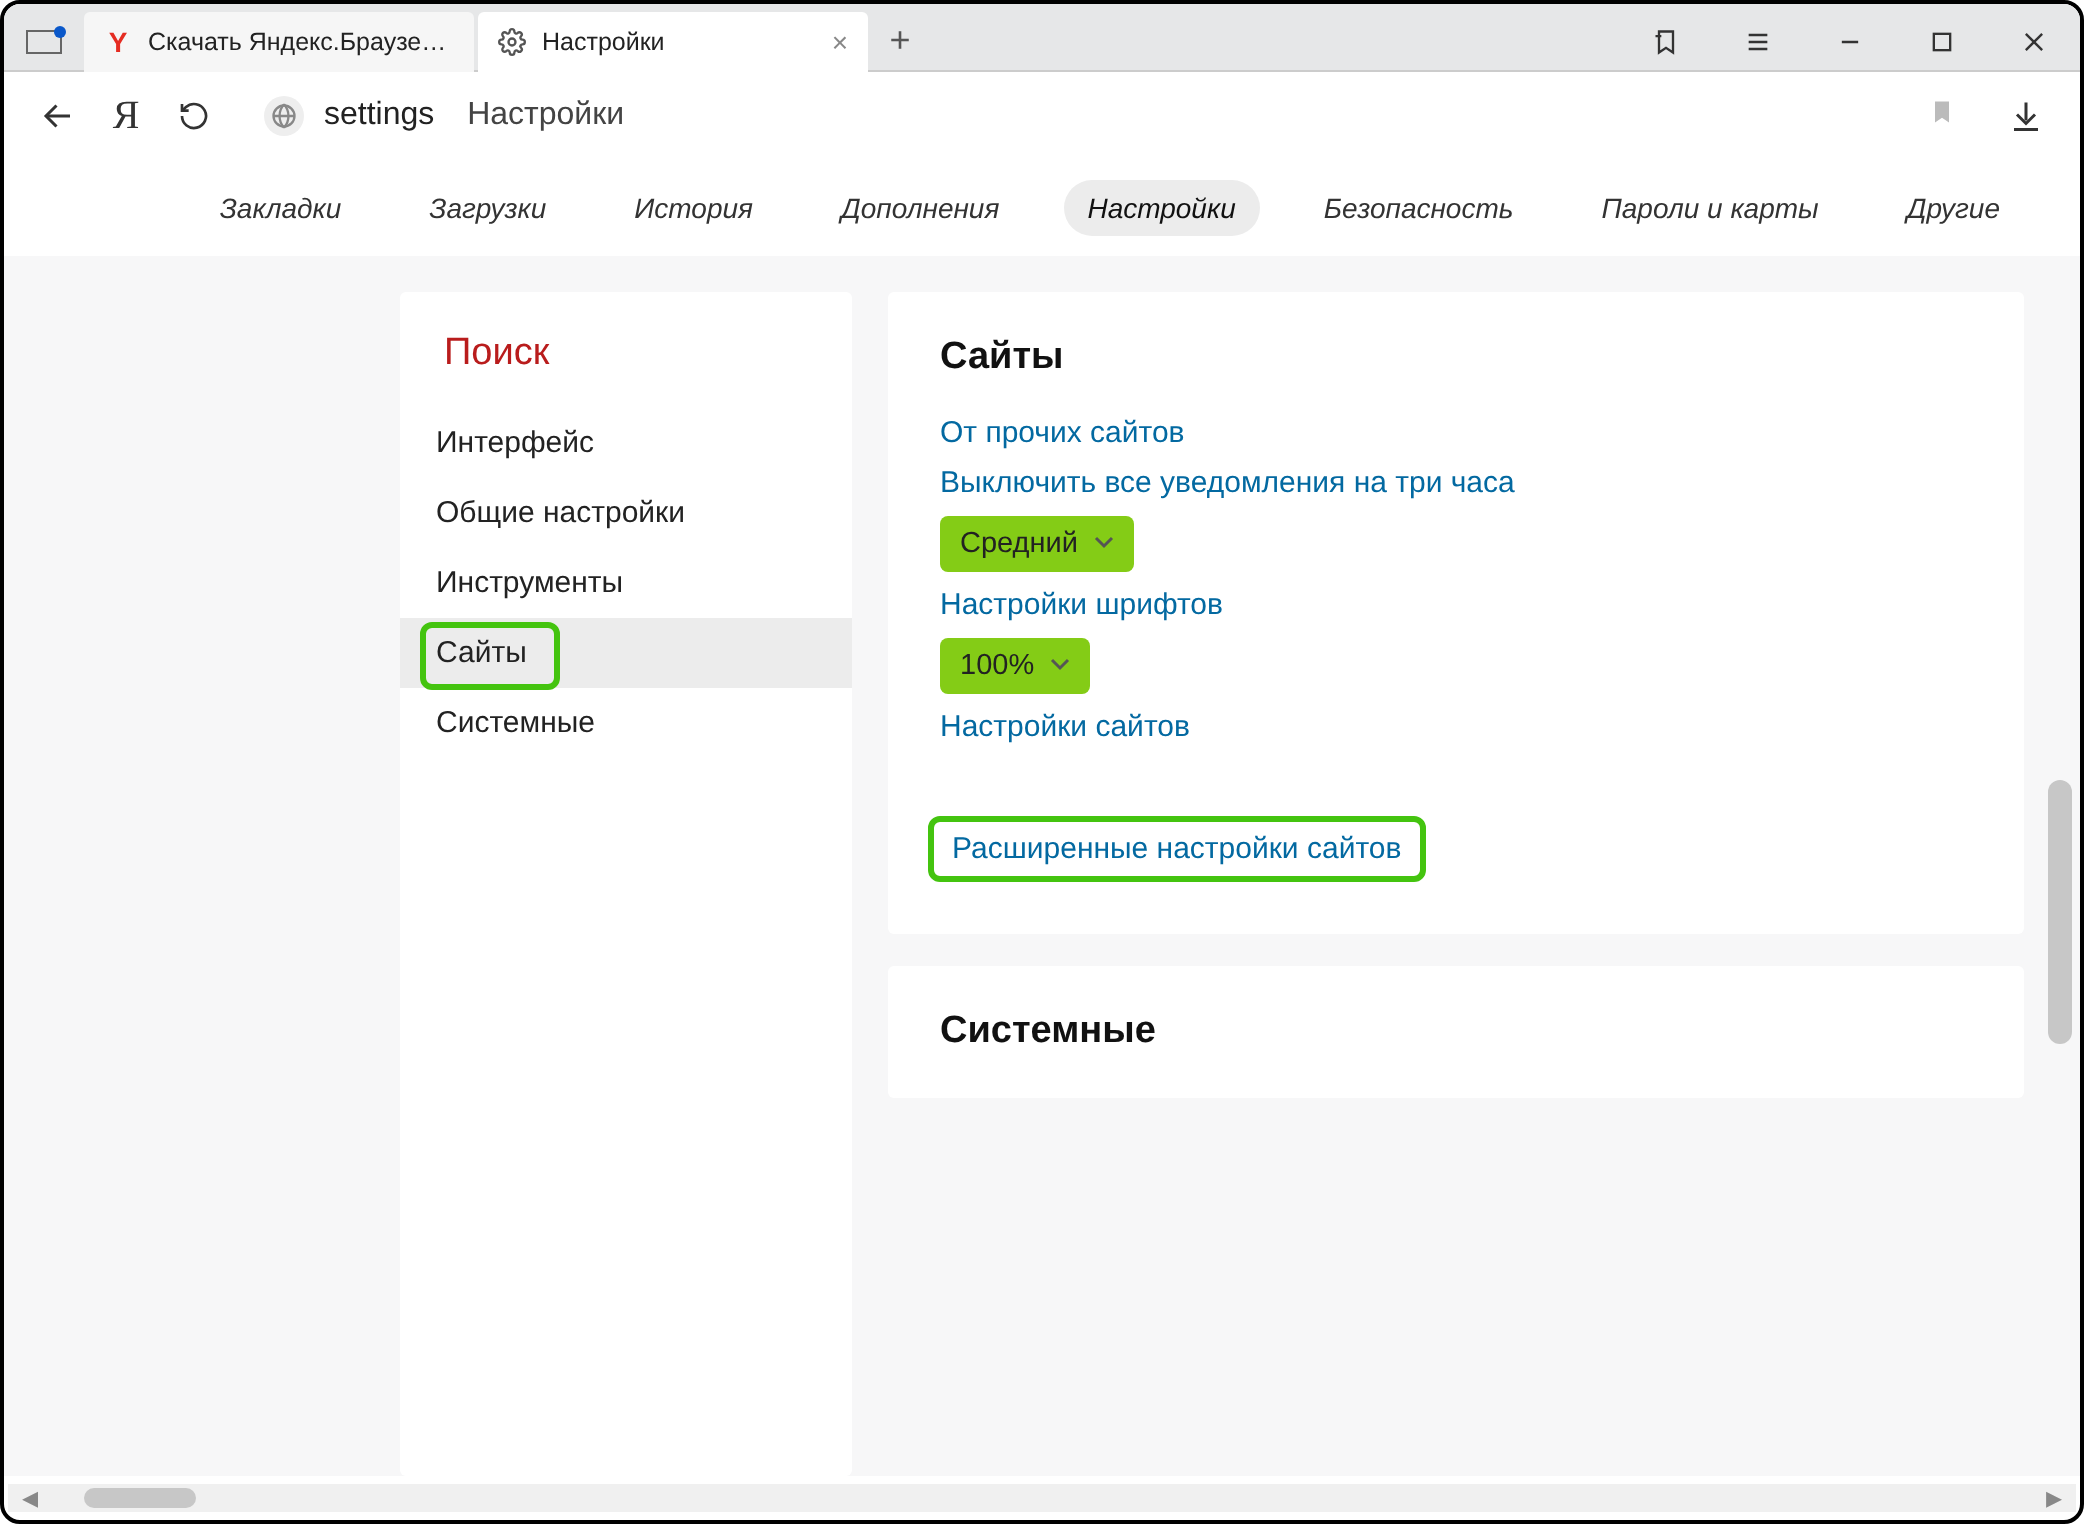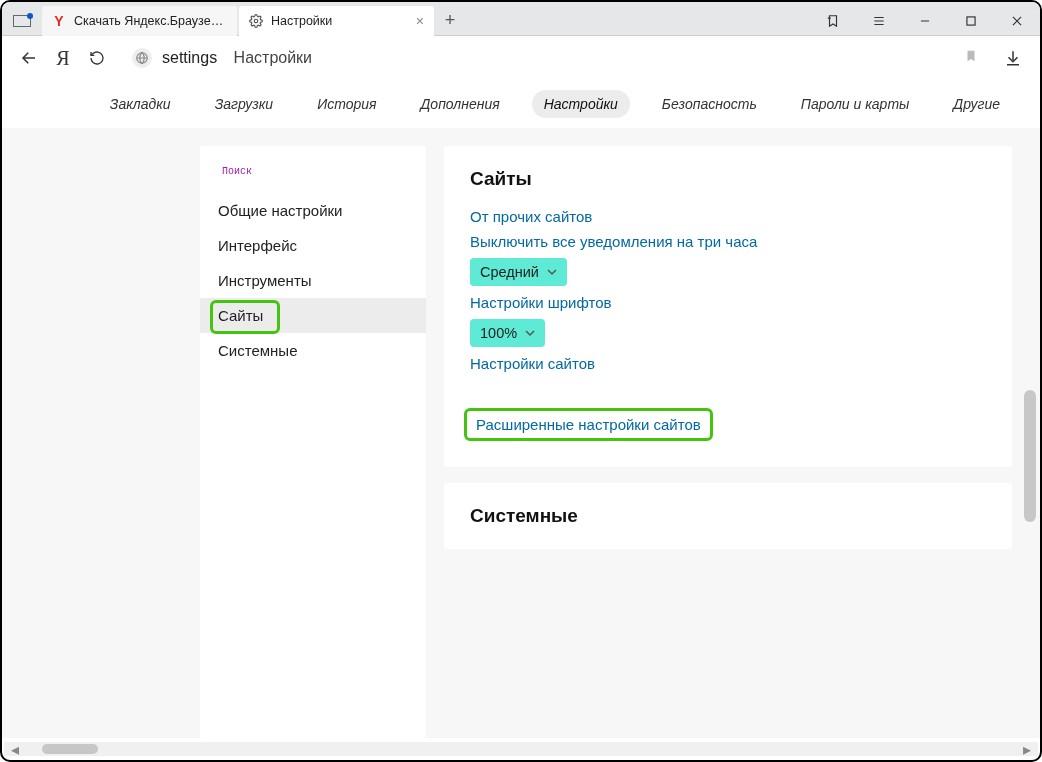--- a/index.html
+++ b/index.html
@@ -47,35 +47,35 @@
 
 .topnav { height:48px; display:flex; align-items:center; justify-content:flex-end; padding:0 28px; gap:20px; background:#fff; }
 .topnav-item { font-size:14px; color:#333; cursor:pointer; padding:6px 12px; border-radius:14px;font-style:italic; }
 .topnav-item.active { background:#ececec; color:#111; }
 
 
 .content { position:absolute; top:126px; left:0; right:0; bottom:22px; background:#f7f7f8; display:flex; padding:18px 28px 0 198px; gap:18px; overflow:hidden; }
 
 
 .sidebar { width:226px; background:#fff; border-radius:3px; padding:6px 0; display:flex; flex-direction:column; }
-.sb-search { margin:6px 12px 8px; padding:8px 10px; color:#a21caf; font-size:10px; cursor:text;font-family:Liberation Mono, monospace; }
+.sb-search { margin:6px 12px 8px; padding:8px 10px; color:#b91c1c; font-size:19px; cursor:text; }
 .sb-item { padding:9px 18px; font-size:15px; color:#222; cursor:pointer; }
 .sb-item.active { background:#ececec; }
 .sb-item.highlight { position:relative; }
 .sb-item.highlight::after{ content:""; position:absolute; left:10px; top:2px; width:64px; height:28px; border:3px solid #44c40f; border-radius:6px; pointer-events:none;}
 
 
 .main { flex:1; display:flex; flex-direction:column; gap:16px; overflow:hidden; }
 .card { background:#fff; border-radius:3px; padding:22px 26px; }
 .card h2 { font-size:19px; font-weight:600; color:#111; margin-bottom:18px; }
 .link { color:#0369a1; font-size:15px; display:block; margin:8px 0; cursor:pointer; }
 .link.boxed { display:inline-block; padding:4px 6px; position:relative;}
 .link.boxed::after{ content:""; position:absolute; left:-6px; top:-4px; right:-6px; bottom:-4px; border:3px solid #44c40f; border-radius:6px; pointer-events:none;}
 .subhead { font-size:15px; font-weight:700; color:#111; margin-top:28px; margin-bottom:10px; }
-.dropdown { display:inline-flex; align-items:center; background:#5eead4; border-radius:4px; padding:6px 10px; font-size:14.5px; color:#222; cursor:pointer; }
+.dropdown { display:inline-flex; align-items:center; background:#84cc16; border-radius:4px; padding:6px 10px; font-size:14.5px; color:#222; cursor:pointer; }
 .dropdown .chev { margin-left:8px; }
 .dropdown .chev svg { width:10px; height:10px; }
 
 .card.sys h2 { margin-bottom:0; }
 
 
 .vscroll { position:absolute; right:4px; top:388px; width:12px; height:132px; background:#c7c7c7; border-radius:6px; }
 .hscroll { position:absolute; left:2px; right:2px; bottom:4px; height:14px; background:#f0f0f0; }
 .hscroll-thumb { position:absolute; left:38px; width:56px; top:2px; height:10px; background:#c7c7c7; border-radius:5px;}
 .hscroll-arrow { position:absolute; top:1px; width:14px; height:12px; display:flex; align-items:center; justify-content:center; color:#888;}
@@ -188,22 +188,22 @@
   <span class="topnav-item">Дополнения</span>
   <span class="topnav-item active">Настройки</span>
   <span class="topnav-item">Безопасность</span>
   <span class="topnav-item">Пароли и карты</span>
   <span class="topnav-item">Другие</span>
 </div>
 
 <div class="content">
   <div class="sidebar">
     <div class="sb-search">Поиск</div>
+    <div class="sb-item">Интерфейс</div>
     <div class="sb-item">Общие настройки</div>
-    <div class="sb-item">Интерфейс</div>
     <div class="sb-item">Инструменты</div>
     <div class="sb-item active highlight">Сайты</div>
     <div class="sb-item">Системные</div>
   </div>
 
   <div class="main">
     <div class="card">
       <h2>Сайты</h2>
       <a class="link">От прочих сайтов</a>
       <a class="link">Выключить все уведомления на три часа</a>

